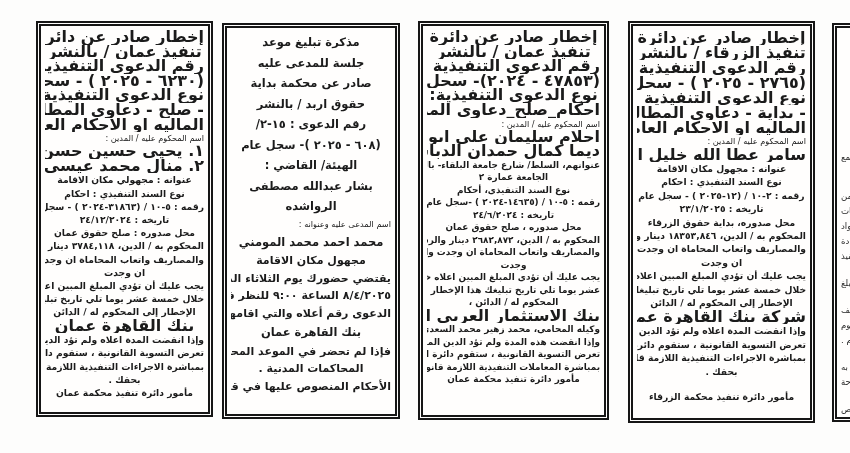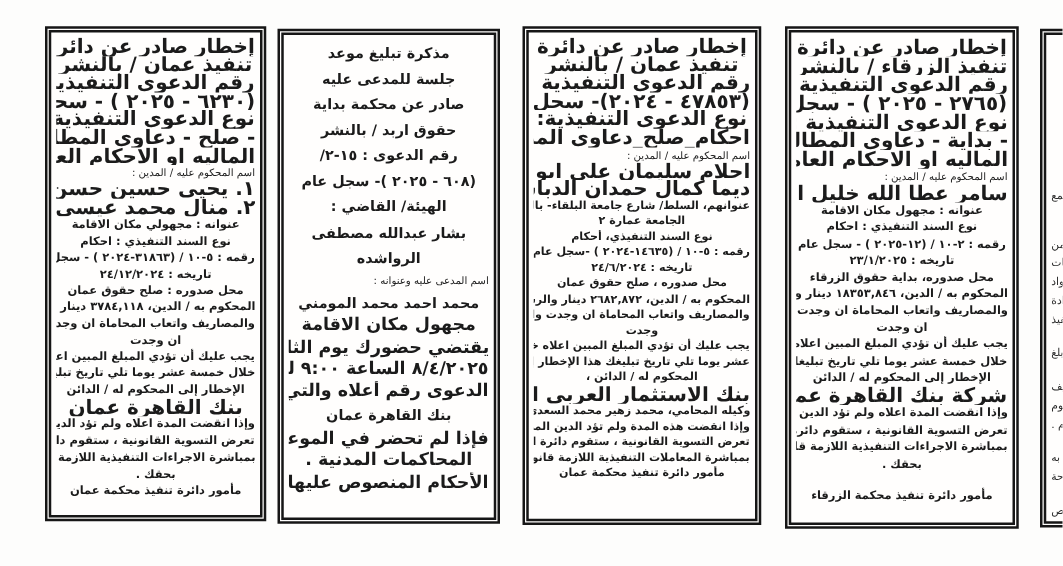--- a/index.html
+++ b/index.html
@@ -21,21 +21,21 @@
   #n4{left:628px;top:21px;width:187px;height:402px;}
   #n5{left:832px;top:23px;width:120px;height:399px;padding-top:122px;}
   .ln{white-space:nowrap;overflow:hidden;}
   .hc{font-weight:bold;text-align:center;font-size:16px;line-height:14.6px;}
   .br{text-align:center;font-size:9.2px;line-height:13.2px;font-weight:bold;}
   .sr{text-align:right;font-size:8.2px;line-height:12px;color:#222;}
   .gap{height:12px;}
   .frag{direction:rtl;text-align:left;font-size:8.6px;line-height:15px;color:#2a2a2a;}
   
   #n2 .hc{font-size:11.5px;line-height:20.5px;}
-  #n2 .br{font-size:14px;line-height:17.5px;}
+  #n2 .br{font-size:11px;line-height:17.5px;}
   #n2 .sr{line-height:15px;}
   #n3 .br{line-height:12.5px;font-size:8.9px;}
   #n4 .hc{line-height:15px;}
   #n4 .br{line-height:13.4px;}
 </style>
 </head>
 <body>
 
 <div class="page">
   <div class="notice" id="n1">

